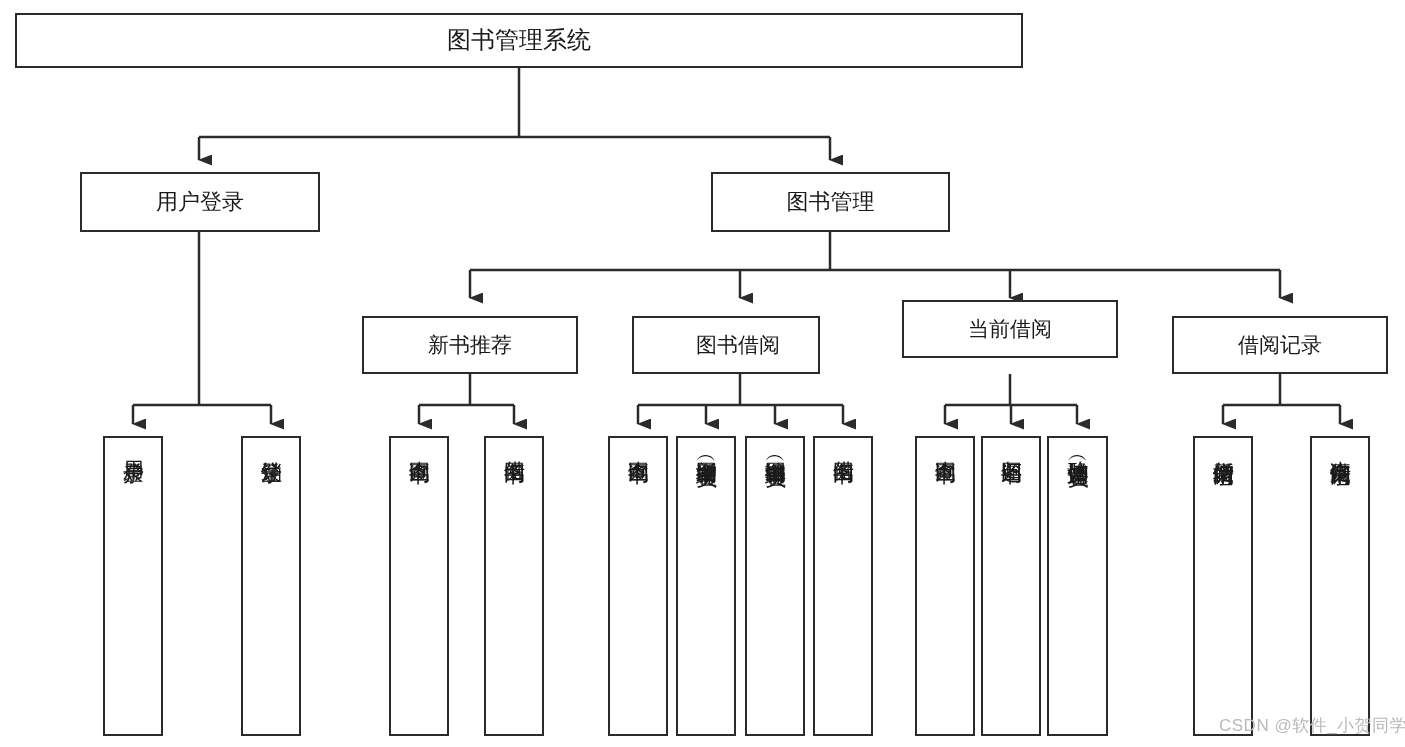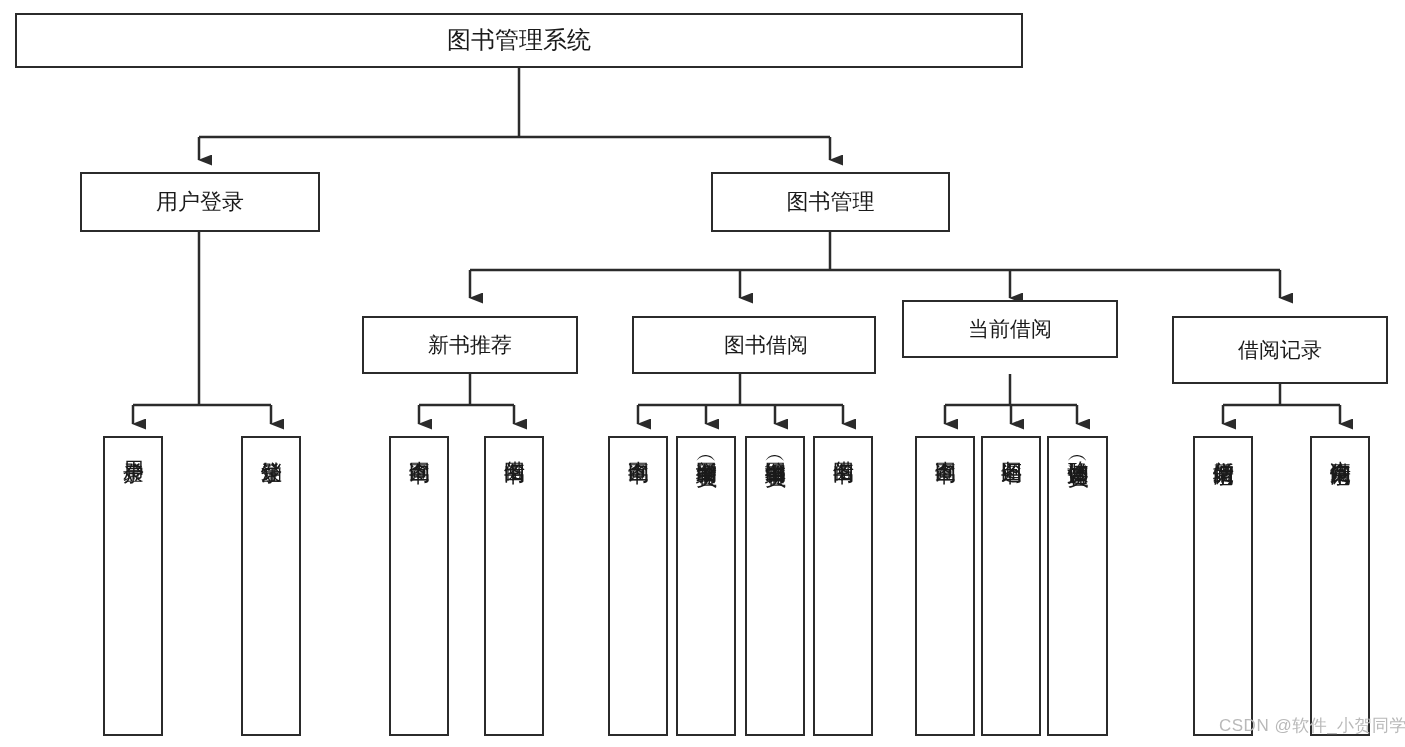--- a/index.html
+++ b/index.html
@@ -128,27 +128,27 @@
   <div class="node level1" style="left:80px; top:172px; width:240px; height:60px;">
     <span class="htext">用户登录</span>
   </div>
   <div class="node level1" style="left:711px; top:172px; width:239px; height:60px;font-family:Liberation Serif, serif;">
     <span class="htext">图书管理</span>
   </div>
 
   <div class="node level2" style="left:362px; top:316px; width:216px; height:58px;">
     <span class="htext">新书推荐</span>
   </div>
-  <div class="node level2" style="left:632px; top:316px; width:244px; height:58px;padding-left:24px;">
+  <div class="node level2" style="left:632px; top:316px; width:188px; height:58px;padding-left:24px;">
     <span class="htext">图书借阅</span>
   </div>
   <div class="node level2" style="left:902px; top:300px; width:216px; height:58px;">
     <span class="htext">当前借阅</span>
   </div>
-  <div class="node level2" style="left:1172px; top:316px; width:216px; height:68px;">
+  <div class="node level2" style="left:1172px; top:316px; width:216px; height:58px;">
     <span class="htext">借阅记录</span>
   </div>
 
   <div class="node leaf" style="left:103px; top:436px; width:60px; height:300px;">
     <span class="vtext">用户登录</span>
   </div>
   <div class="node leaf" style="left:241px; top:436px; width:60px; height:300px;">
     <span class="vtext">注销登录</span>
   </div>
 

